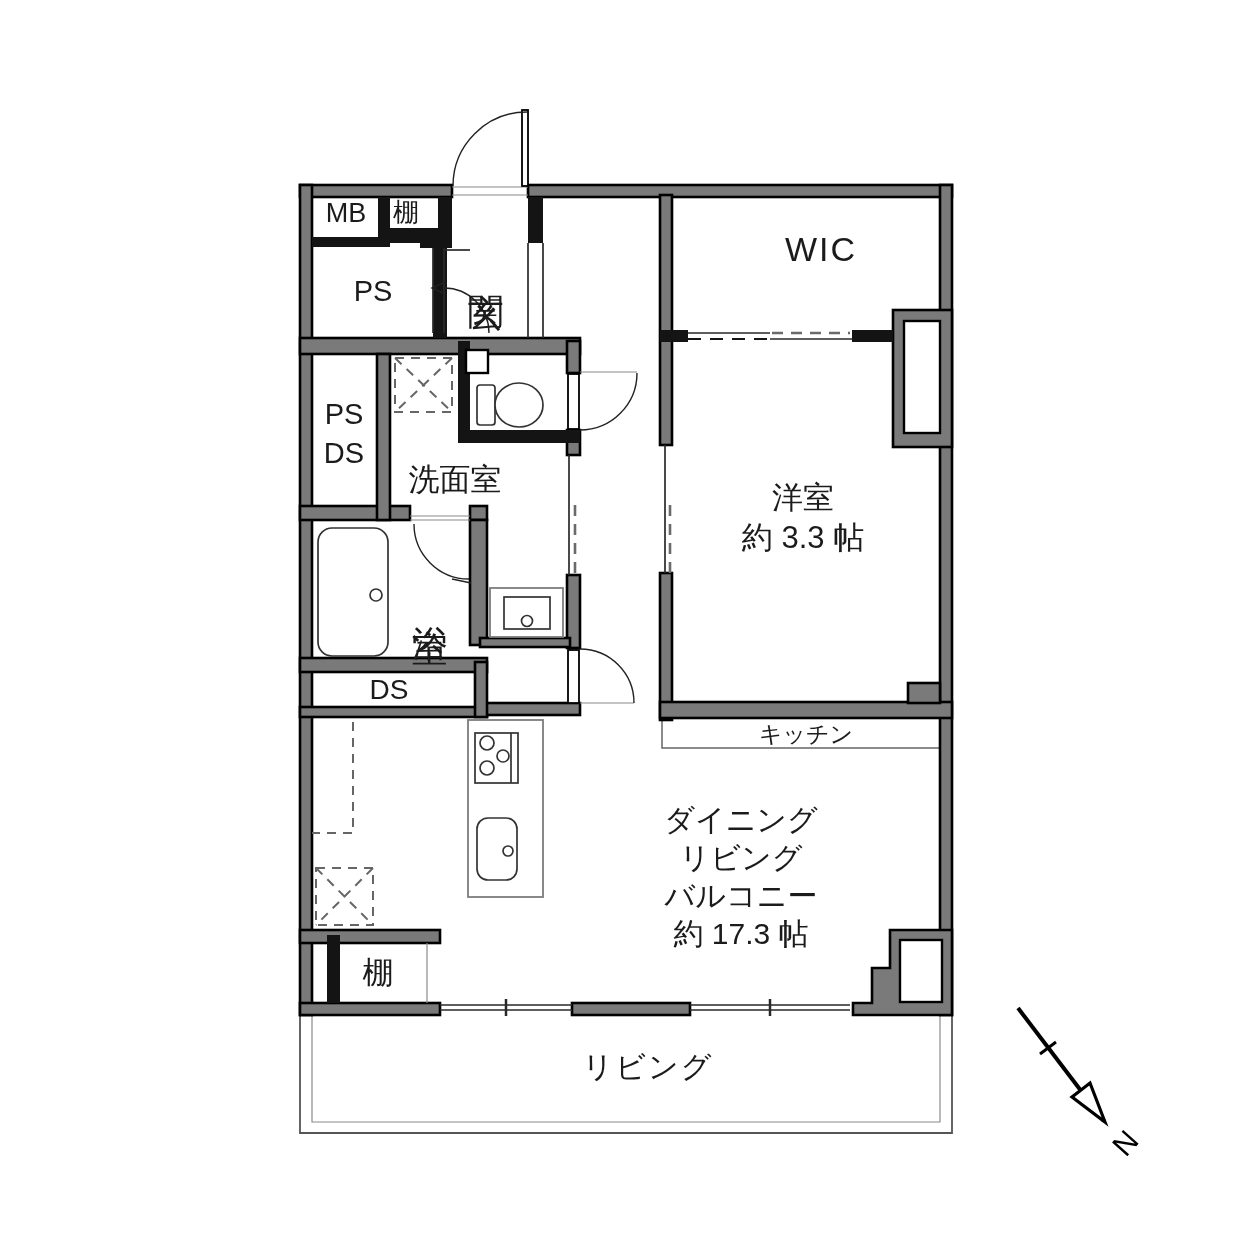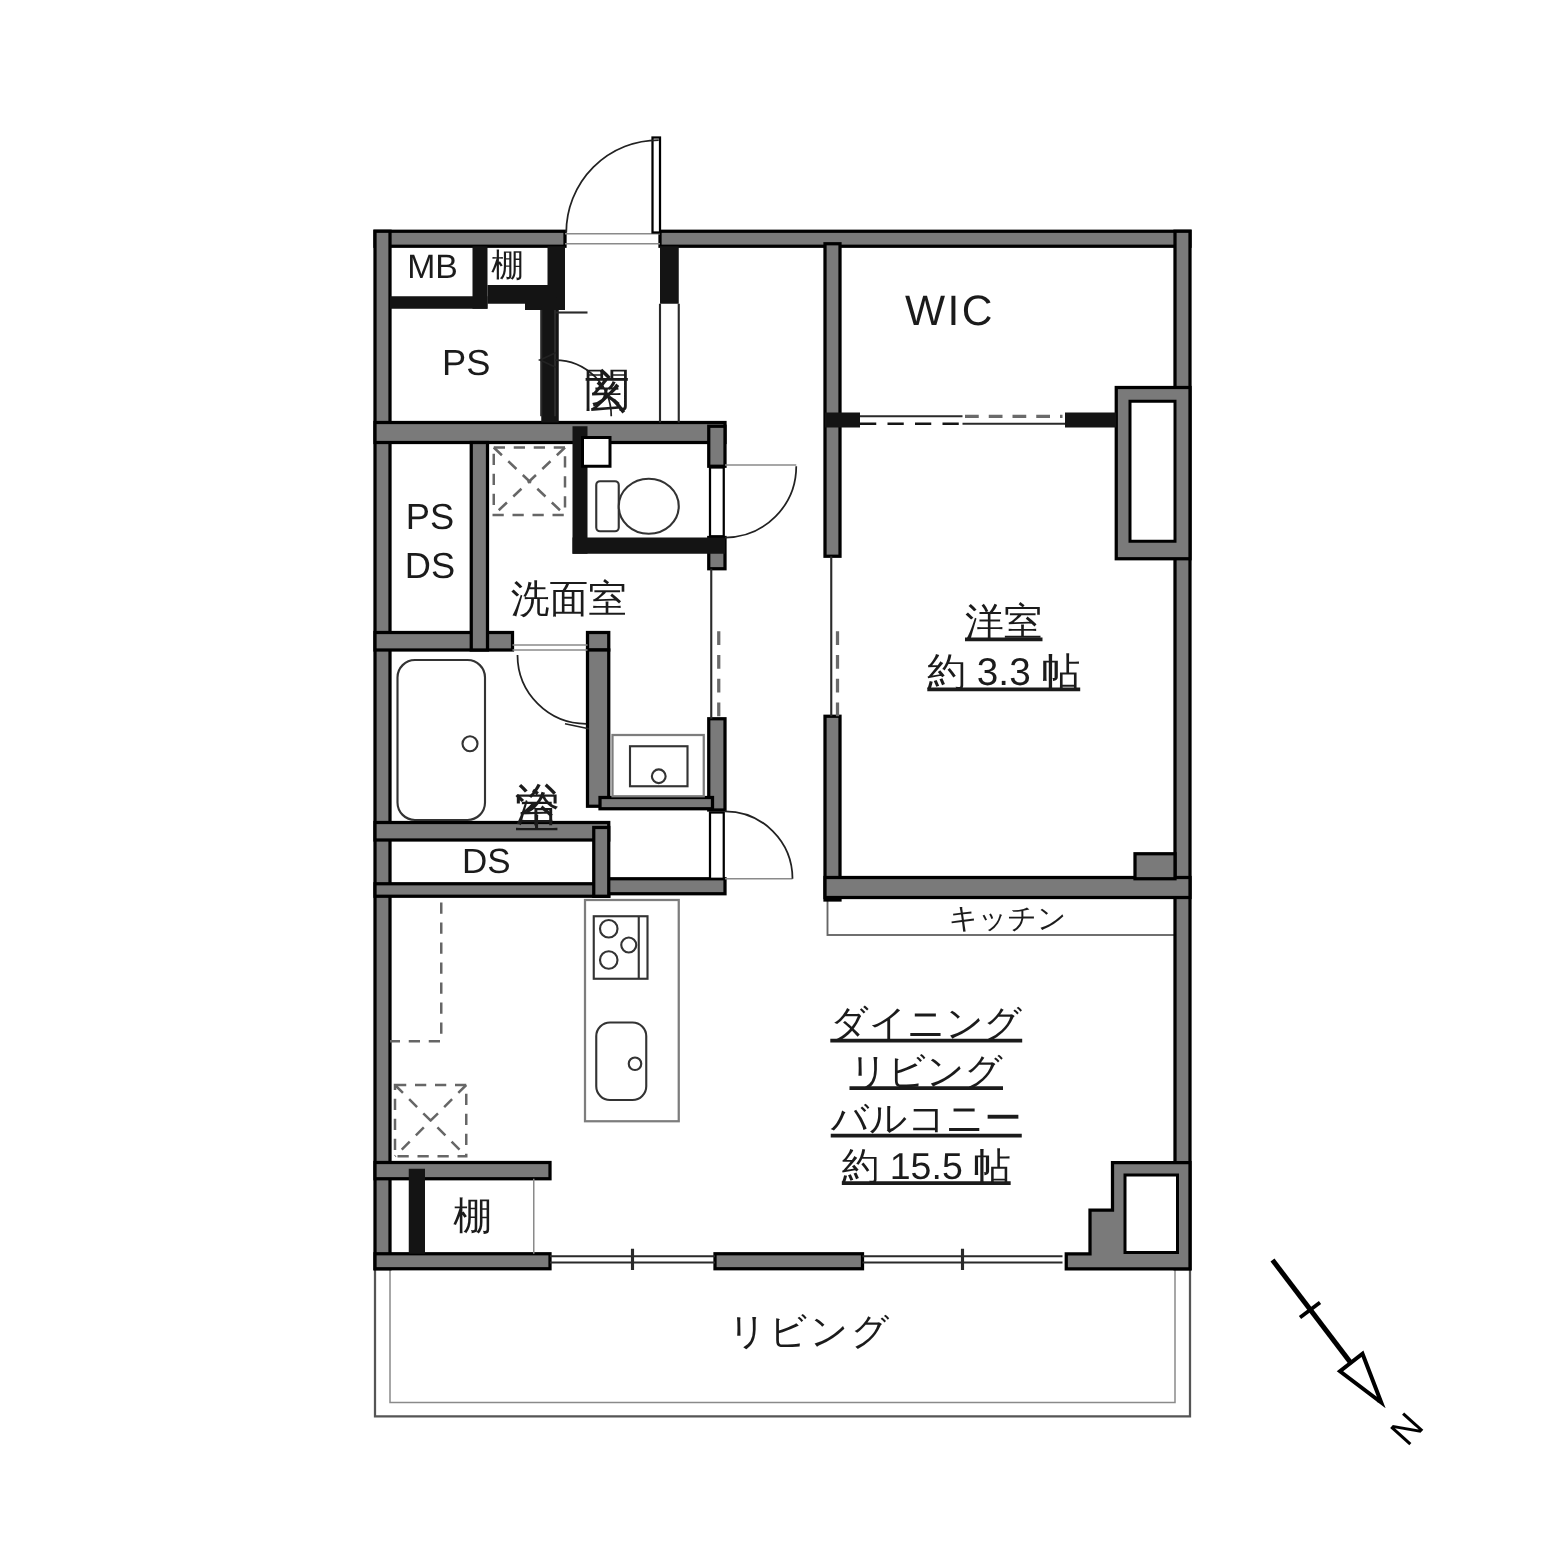--- a/index.html
+++ b/index.html
@@ -19,21 +19,21 @@
   .bdash{stroke:#151515;stroke-width:2;fill:none;stroke-dasharray:13 9;}
   .adash{stroke:#666;stroke-width:2;fill:none;stroke-dasharray:9 7;}
   .fixw{fill:#ffffff;stroke:#333;stroke-width:1.7;}
   .fix{fill:none;stroke:#333;stroke-width:1.7;}
   .fixg{fill:#ffffff;stroke:#7d7d7d;stroke-width:1.8;}
   .arc{fill:none;stroke:#222;stroke-width:1.4;}
   .slab{fill:#ffffff;stroke:#000;stroke-width:1.8;}
   .lbl{position:absolute;transform:translate(-50%,-50%);color:var(--text);
        white-space:pre;line-height:1.1;text-align:center;}
   .vert{writing-mode:vertical-rl;text-orientation:upright;letter-spacing:3px;}
-  .col{display:flex;flex-direction:column;align-items:center;text-decoration:underline;}
+  .col{display:flex;flex-direction:column;align-items:center;}
 </style>
 </head>
 <body>
 
 <div class="stage">
 
 <svg width="1252" height="1252" viewBox="0 0 1252 1252">
 
   <g>
     <polyline class="tl" style="stroke:#555;stroke-width:1.8" points="300,1015 300,1133 952,1133 952,1015"></polyline>
@@ -179,37 +179,37 @@
     <path d="M1040 1054 L1056 1042" stroke="#000" stroke-width="3" fill="none"></path>
     <polygon points="1105,1122 1090,1083 1072,1097" fill="#fff" stroke="#000" stroke-width="3.2"></polygon>
     <text transform="translate(1133,1150) rotate(-48)" font-size="30" fill="#000" text-anchor="middle">N</text>
   </g>
 </svg>
 
 <div class="lbl" style="left:346px;top:214px;font-size:27px">MB</div>
 <div class="lbl" style="left:406px;top:212px;font-size:26px">棚</div>
 <div class="lbl" style="left:373px;top:292px;font-size:29px">PS</div>
 <div class="lbl vert" style="left:486px;top:267px;font-size:36px">玄関</div>
-<div class="lbl" style="left:760px;top:250px;font-size:34px;letter-spacing:2px">WIC</div>
+<div class="lbl" style="left:821px;top:250px;font-size:34px;letter-spacing:2px">WIC</div>
 <div class="lbl" style="left:344px;top:415px;font-size:29px">PS</div>
 <div class="lbl" style="left:344px;top:454px;font-size:29px">DS</div>
 <div class="lbl" style="left:455px;top:480px;font-size:31px">洗面室</div>
 <div class="lbl vert" style="left:430px;top:600px;font-size:36px">浴室</div>
 <div class="lbl" style="left:389px;top:690px;font-size:28px">DS</div>
 
 <div class="lbl col" style="left:803px;top:518px;font-size:31px;line-height:40px">
   <div>洋室</div>
   <div>約 3.3 帖</div>
 </div>
 
 <div class="lbl" style="left:806px;top:735px;font-size:23px">キッチン</div>
 
 <div class="lbl col" style="left:741px;top:877px;font-size:30px;line-height:38px">
   <div>ダイニング</div>
   <div>リビング</div>
   <div>バルコニー</div>
-  <div>約 15.5 帖</div>
+  <div>約 17.3 帖</div>
 </div>
 
 <div class="lbl" style="left:378px;top:973px;font-size:31px">棚</div>
 <div class="lbl" style="left:648px;top:1066px;font-size:30px;letter-spacing:2px">リビング</div>
 
 </div>
 
 </body></html>

